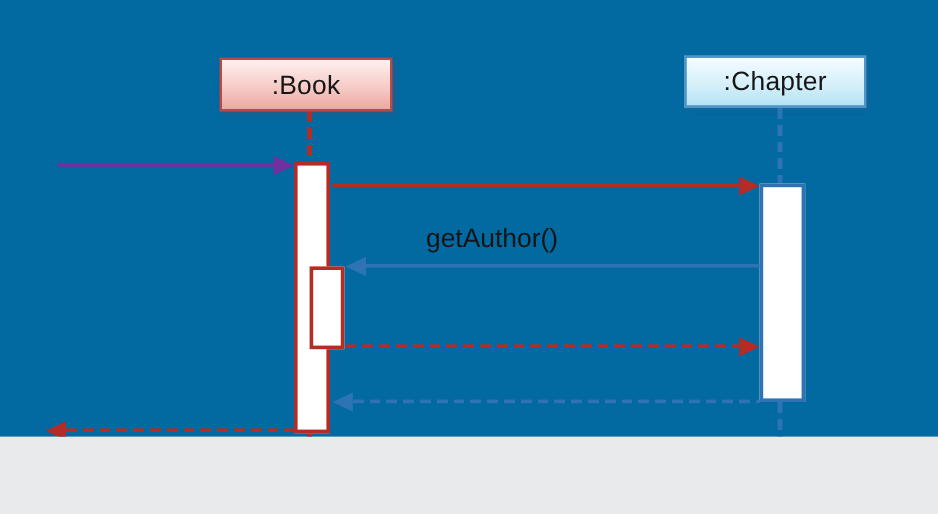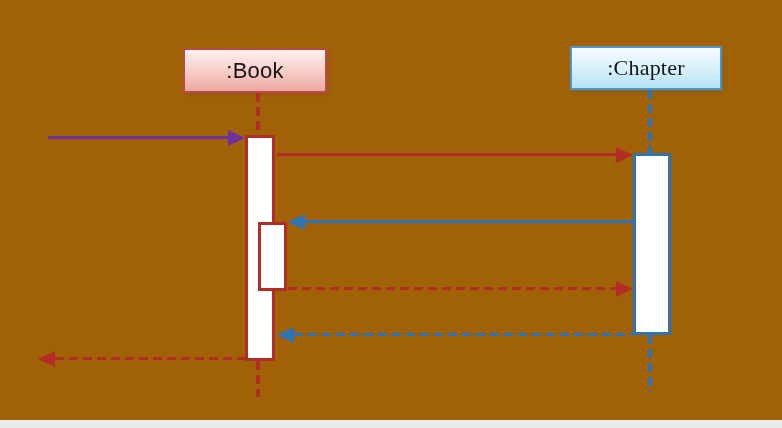--- a/index.html
+++ b/index.html
@@ -2,22 +2,22 @@
 <html><head>
 <meta charset="utf-8">
 <style>
   * { margin: 0; padding: 0; box-sizing: border-box; }
   html, body { background: #e9eaec; }
   body { font-family: "Liberation Sans", sans-serif; }
 
   .canvas {
     position: relative;
     width: 782px;
-    height: 420px;
-    background: #a16207;
+    height: 364px;
+    background: #0369a1;
     overflow: hidden;
   }
 
   
   .head {
     position: absolute;
     display: flex;
     align-items: center;
     justify-content: center;
     font-size: 22px;
@@ -28,21 +28,20 @@
     left: 183px; top: 48px; width: 144px; height: 45px;
     background: linear-gradient(180deg, #fdf1f0 0%, #f6cbc7 55%, #eda8a2 100%);
     border: 2px solid #bb4a44;
     box-shadow: 2px 3px 4px rgba(140, 60, 60, 0.25);
   }
   #head-chapter {
     left: 570px; top: 46px; width: 152px; height: 44px;
     background: linear-gradient(180deg, #f5fcff 0%, #d6f0fa 55%, #b5e3f4 100%);
     border: 2px solid #4f95c6;
     box-shadow: 2px 3px 4px rgba(60, 100, 150, 0.22);
-    font-family: Liberation Serif, serif;
   }
 
   
   .vdash { position: absolute; width: 4px; z-index: 1; }
   .vdash.red  { background: repeating-linear-gradient(to bottom, #b42c26 0 9px, transparent 9px 14px); }
   .vdash.blue { background: repeating-linear-gradient(to bottom, #2e74b5 0 9px, transparent 9px 14px); }
   #ll-book-top { left: 256px; top: 93px;  height: 42px; }
   #ll-book-bot { left: 256px; top: 361px; height: 36px; }
   #ll-chap-top { left: 648px; top: 90px;  height: 63px; }
   #ll-chap-bot { left: 648px; top: 335px; height: 57px; }
@@ -120,20 +119,21 @@
   <div class="act" id="act-chapter"></div>
 
   <div class="line solid-purple" id="msg-write-line"></div>
   <div class="ah r-purple" id="msg-write-head"></div>
 
   <div class="line solid-red" id="msg-gettext-line"></div>
   <div class="ah r-red" id="msg-gettext-head"></div>
 
   <div class="line solid-blue" id="msg-getauthor-line"></div>
   <div class="ah l-blue" id="msg-getauthor-head"></div>
+  <div class="msg-label" id="label-getauthor">getAuthor()</div>
 
   <div class="line dash-red" id="msg-ret1-line"></div>
   <div class="ah r-red" id="msg-ret1-head"></div>
 
   <div class="line dash-blue" id="msg-ret2-line"></div>
   <div class="ah l-blue" id="msg-ret2-head"></div>
 
   <div class="line dash-red" id="msg-ret3-line"></div>
   <div class="ah l-red" id="msg-ret3-head"></div>
 

